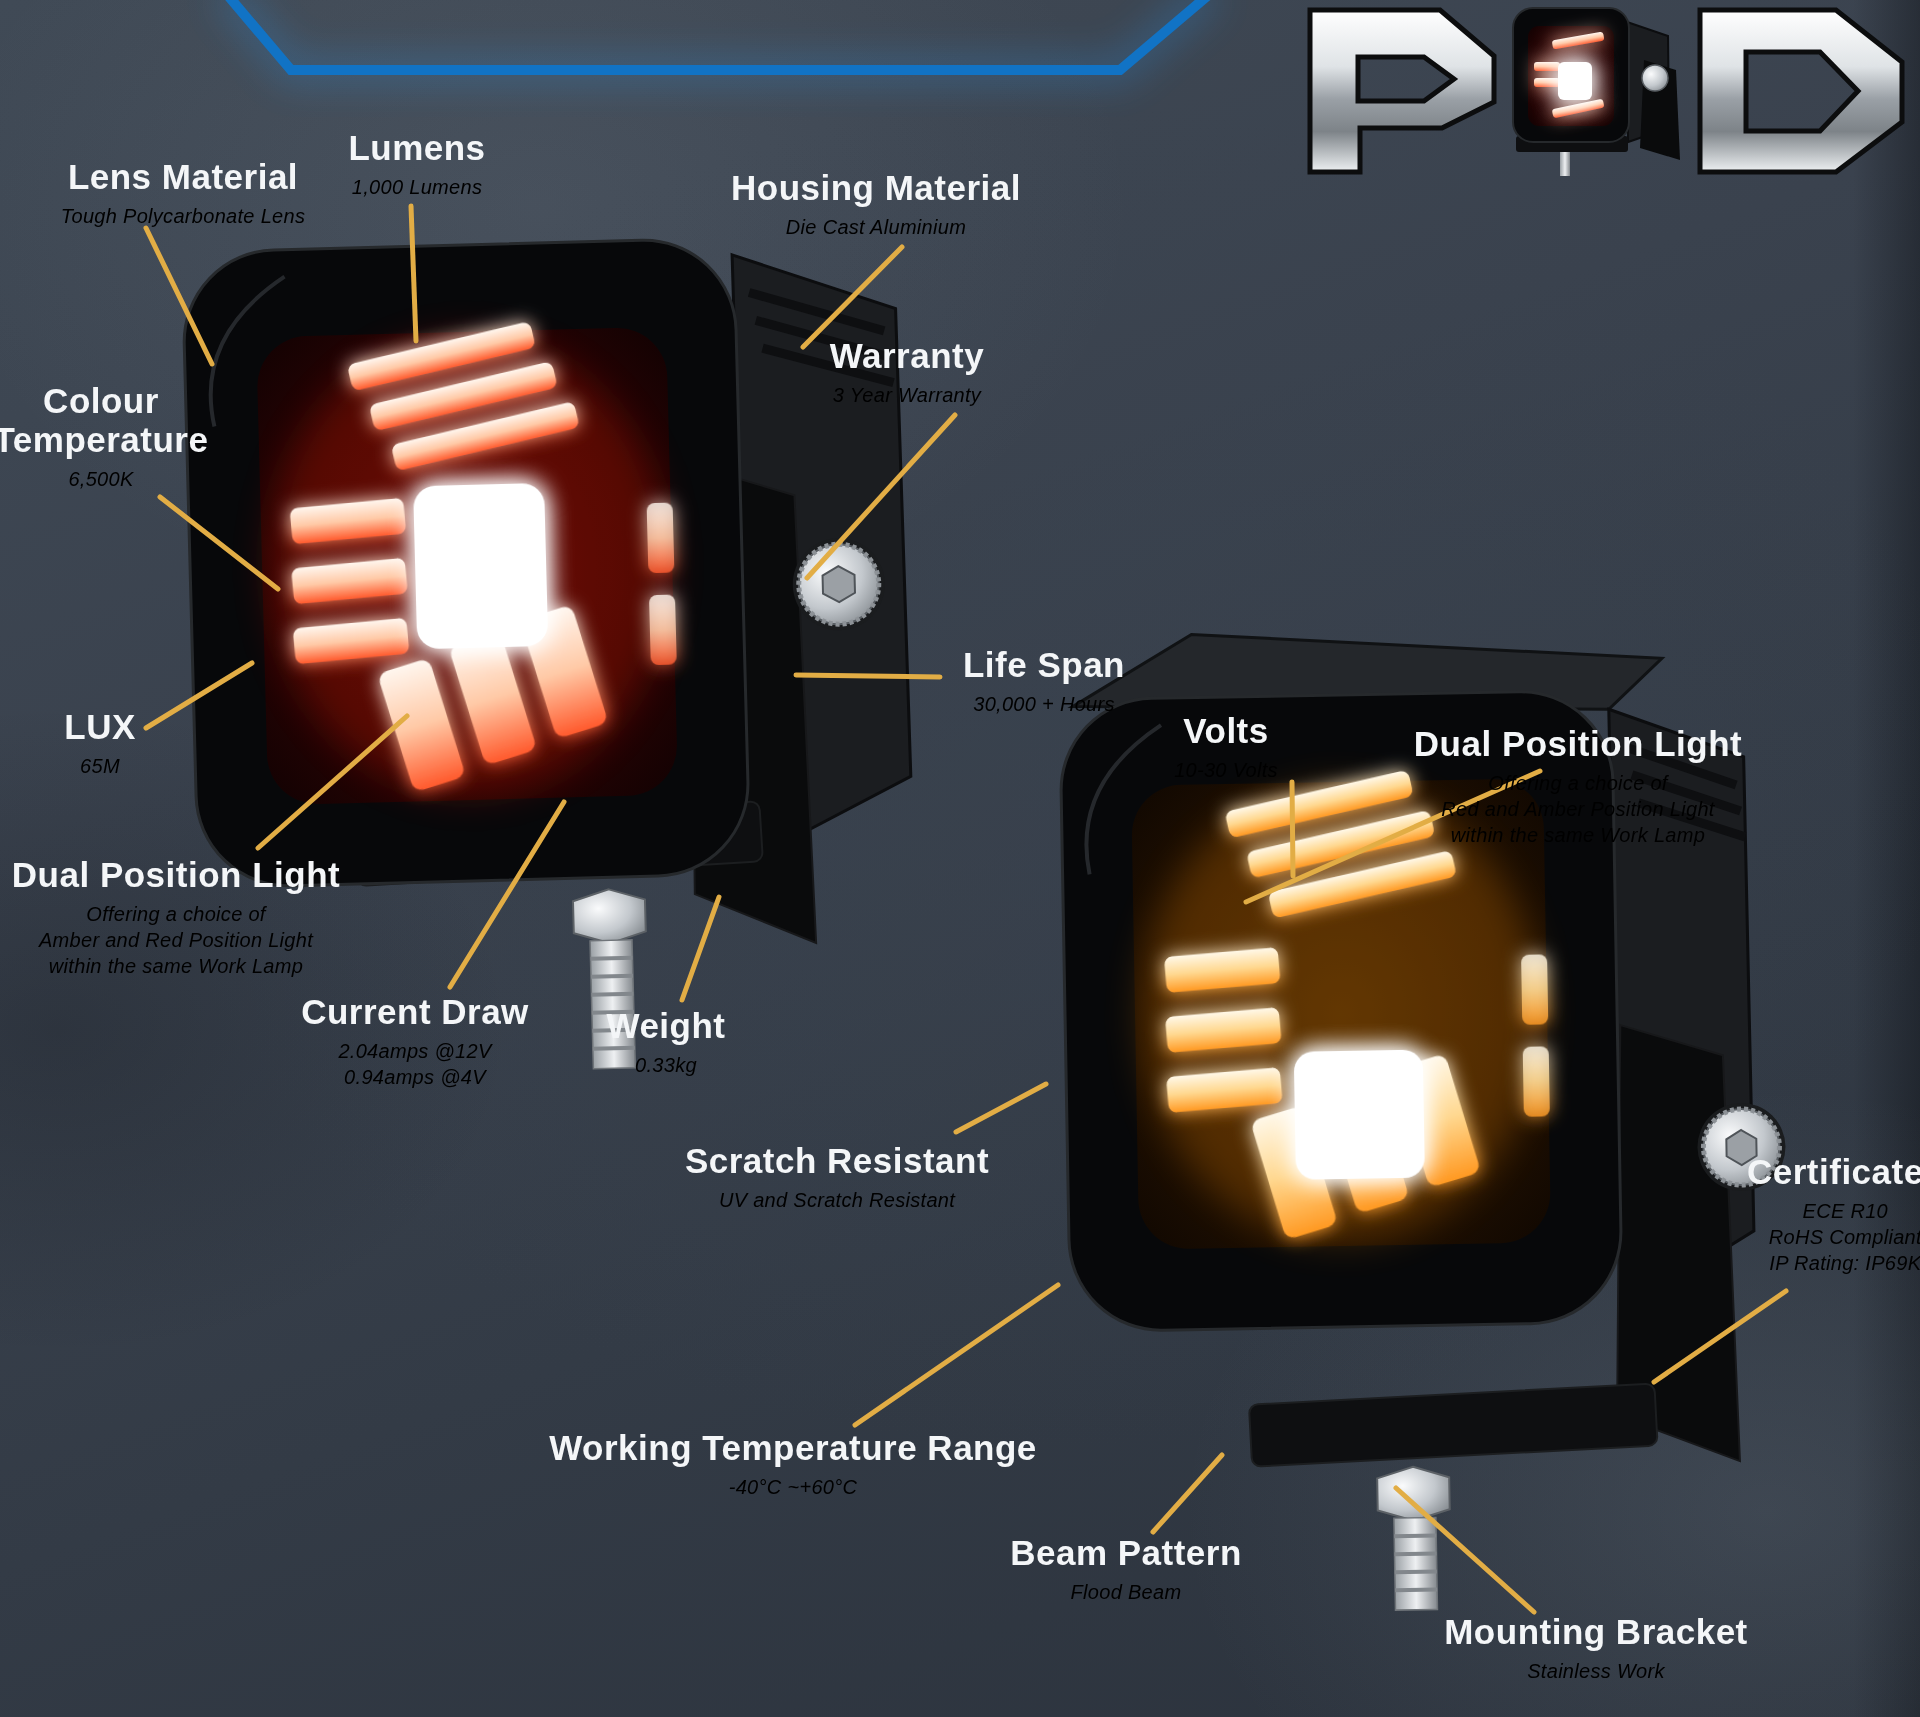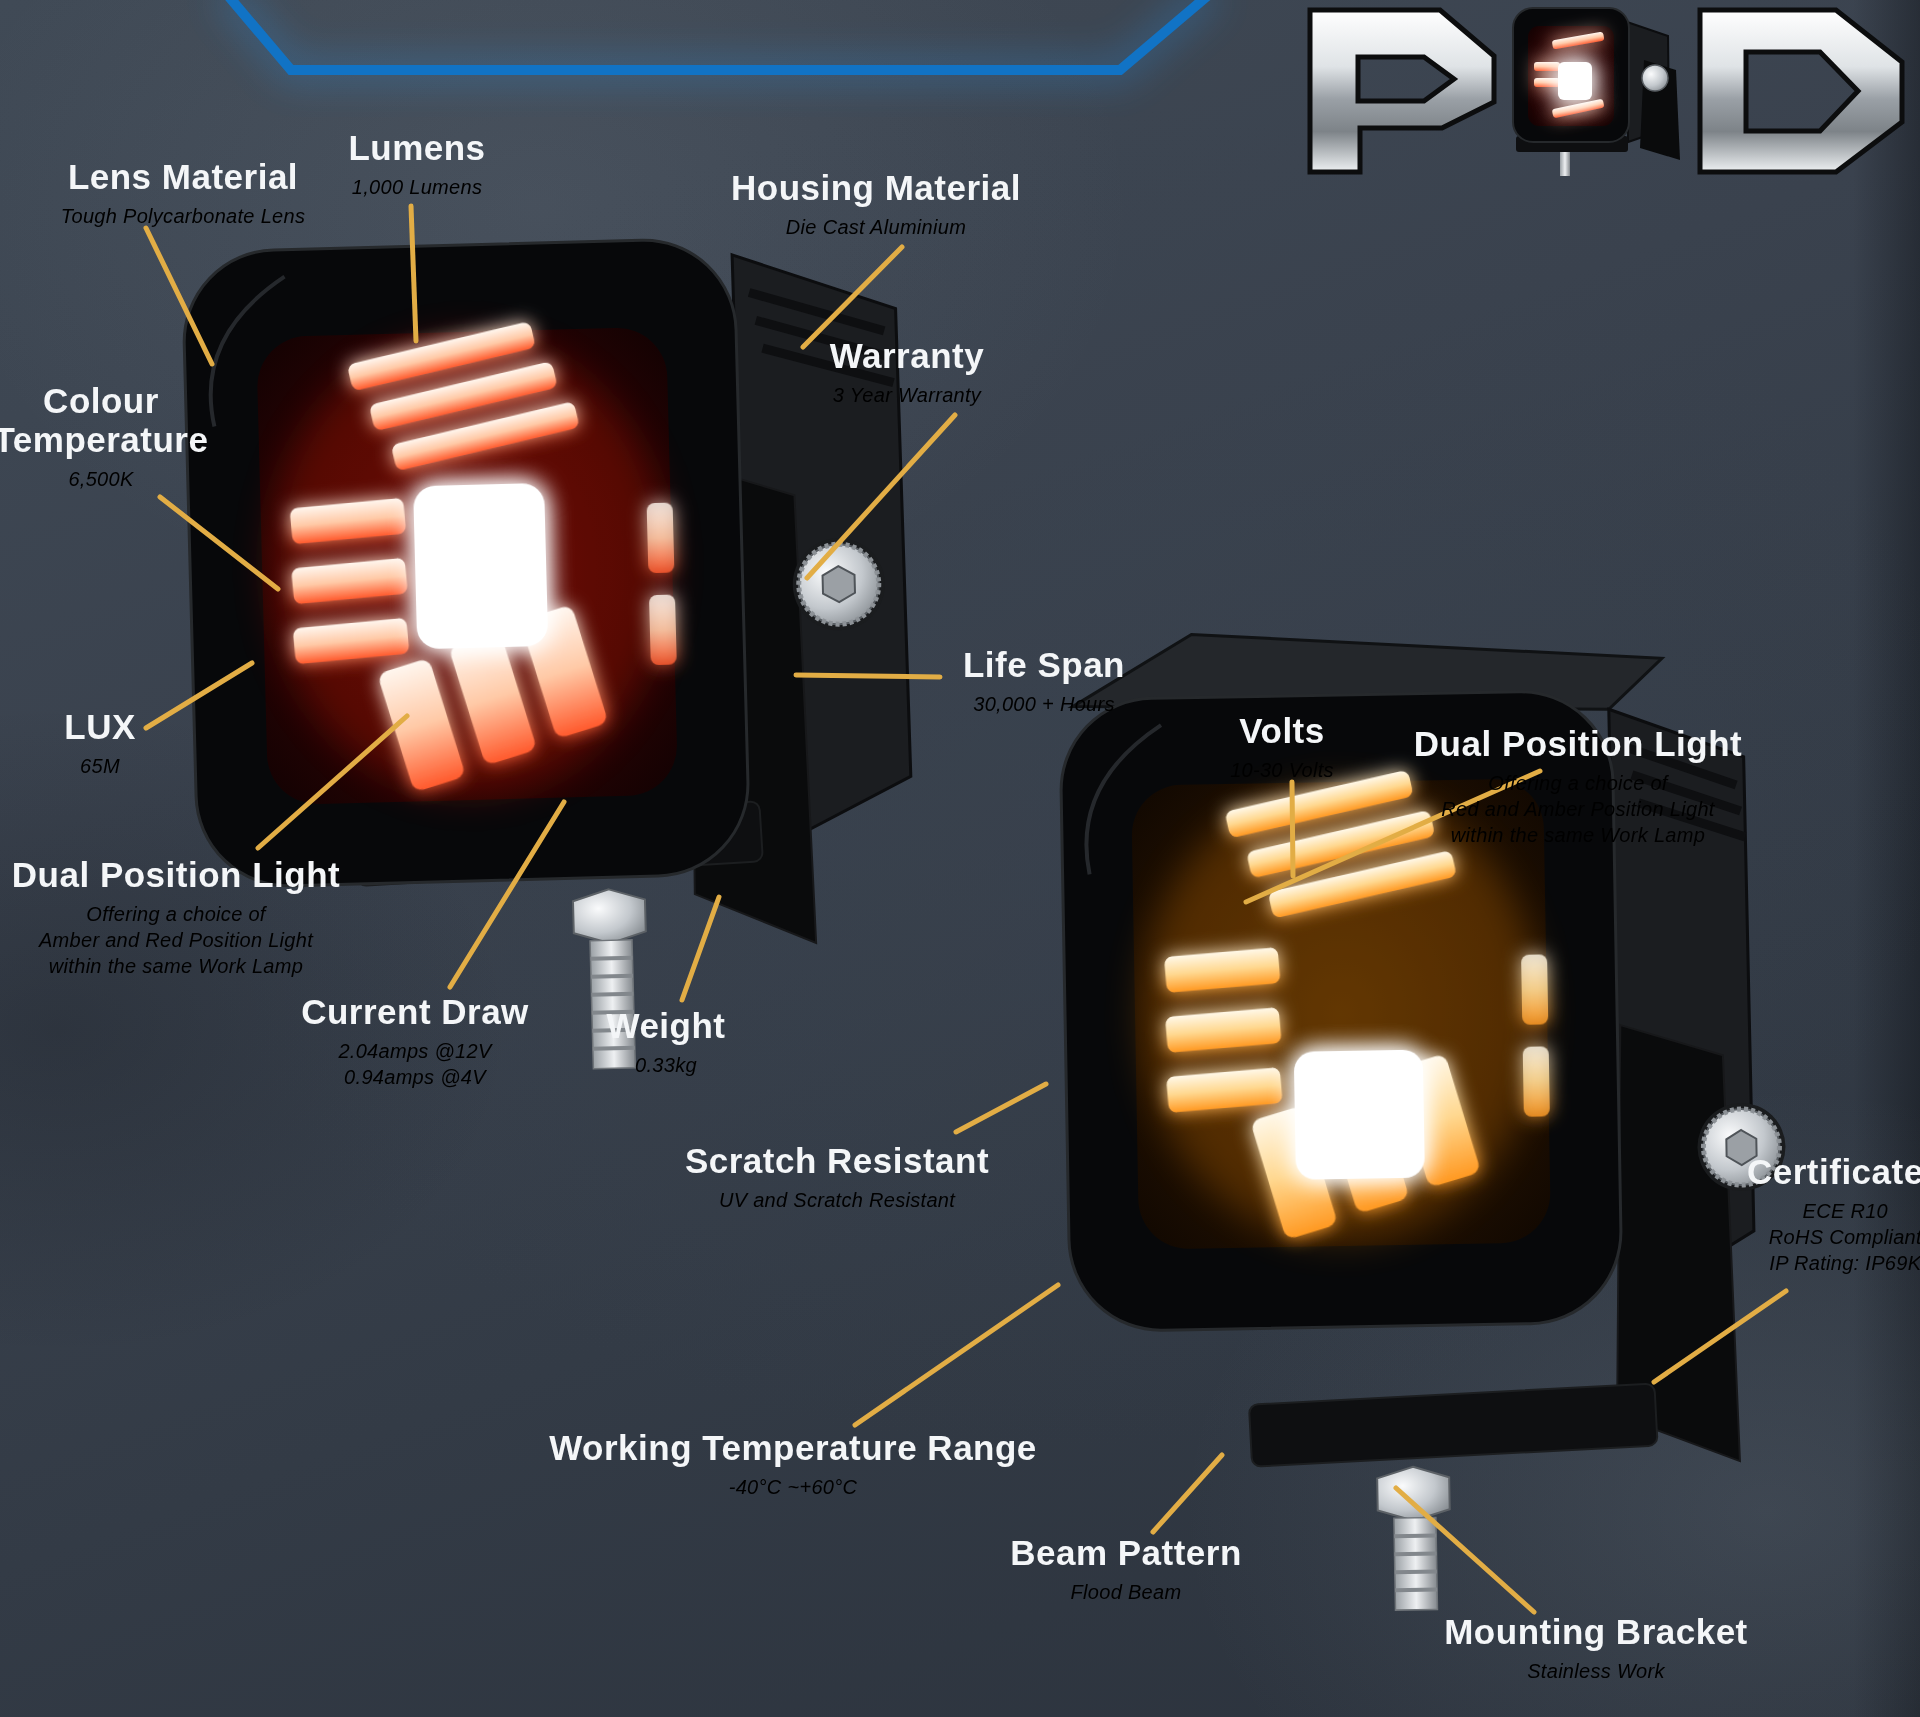--- a/index.html
+++ b/index.html
@@ -271,21 +271,21 @@
   <div class="cs">
       <div class="cs-line">0.33kg</div>
     </div>
 </div>
 <div class="callout" id="c-life-span" style="left:1024px;top:645px;margin-left:20px;">
   <div class="ct">Life Span</div>
   <div class="cs">
       <div class="cs-line">30,000 + Hours</div>
     </div>
 </div>
-<div class="callout" id="c-volts" style="left:1282px;top:711px;">
+<div class="callout" id="c-volts" style="left:1226px;top:711px;">
   <div class="ct">Volts</div>
   <div class="cs">
       <div class="cs-line">10-30 Volts</div>
     </div>
 </div>
 <div class="callout" id="c-dual-right" style="left:1578px;top:724px;">
   <div class="ct">Dual Position Light</div>
   <div class="cs">
       <div class="cs-line">Offering a choice of</div>
       <div class="cs-line">Red and Amber Position Light</div>

